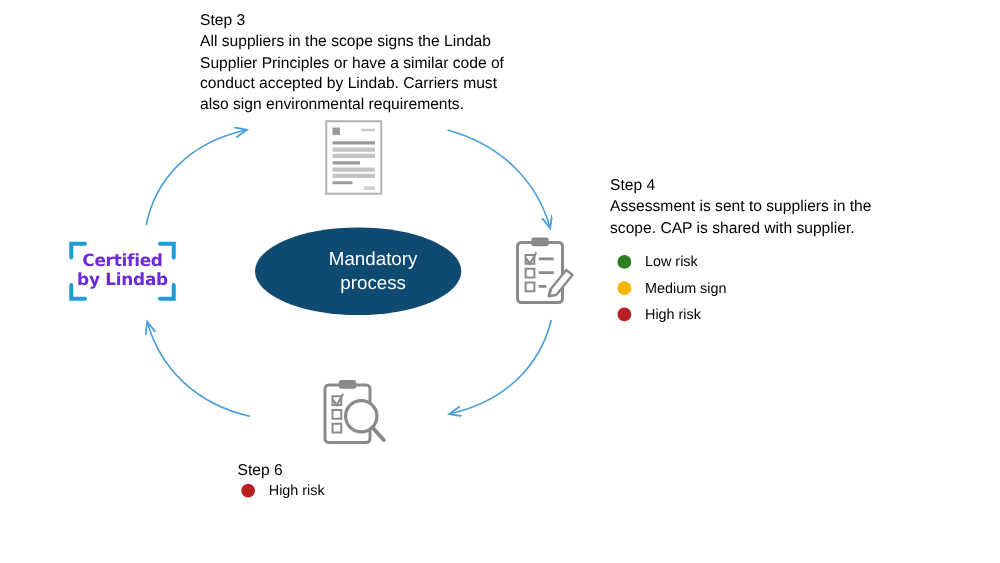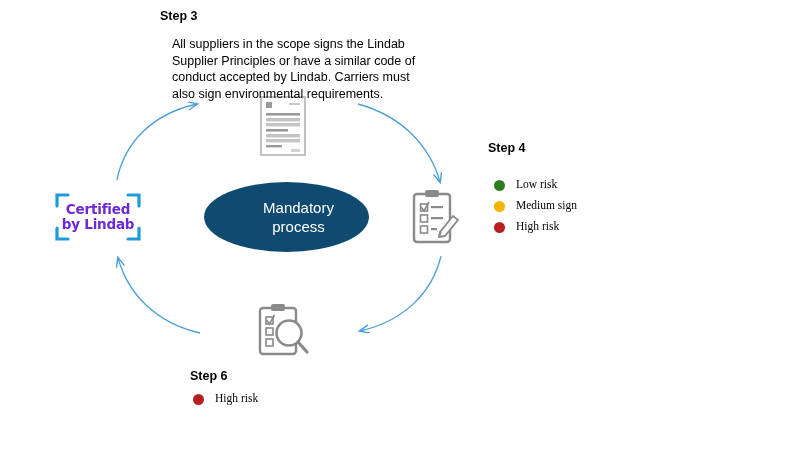--- a/index.html
+++ b/index.html
@@ -26,43 +26,42 @@
     left: 0; top: 0;
     width: 800px;
     height: 450px;
     pointer-events: none;
   }
 
   
   .step-block { position: absolute; }
   .step-title {
     font-size: 12.5px;
-    font-weight: bold;
+    font-weight: normal;
     line-height: 16px;
     margin: 0 0 1px 0;
   }
   .step-body {
     font-size: 12.5px;
     line-height: 16.5px;
-    margin: 12px;
+    margin: 0;
     white-space: pre-line;
   }
 
   #step3-block { left: 160px; top: 8px; width: 300px; }
   #step4-block { left: 488px; top: 140px; width: 260px; }
   #step5-block { left: 190px; top: 368px; width: 280px; }
 
   
   .legend { margin-top: 14px; }
   .legend.tight { margin-top: 3px; }
   .legend-row {
     display: flex;
-    align-items: flex-end;
+    align-items: flex-start;
     height: 21px;
-    font-family: Liberation Serif, serif;
   }
   .legend-row .dot {
     width: 11px;
     height: 11px;
     border-radius: 50%;
     flex: 0 0 auto;
     margin-left: 6px;
   }
   .legend-row .lbl {
     font-size: 11.5px;
@@ -219,20 +218,22 @@
   <div class="step-block" id="step3-block">
     <div class="step-title">Step 3</div>
     <div class="step-body">All suppliers in the scope signs the Lindab
 Supplier Principles or have a similar code of
 conduct accepted by Lindab. Carriers must
 also sign environmental requirements.</div>
   </div>
 
   <div class="step-block" id="step4-block">
     <div class="step-title">Step 4</div>
+    <div class="step-body">Assessment is sent to suppliers in the
+scope. CAP is shared with supplier.</div>
     <div class="legend">
       <div class="legend-row">
         <span class="dot" style="background: rgb(46, 125, 34);"></span>
         <span class="lbl">Low risk</span>
       </div>
       <div class="legend-row">
         <span class="dot" style="background: rgb(245, 180, 0);"></span>
         <span class="lbl">Medium sign</span>
       </div>
       <div class="legend-row">

